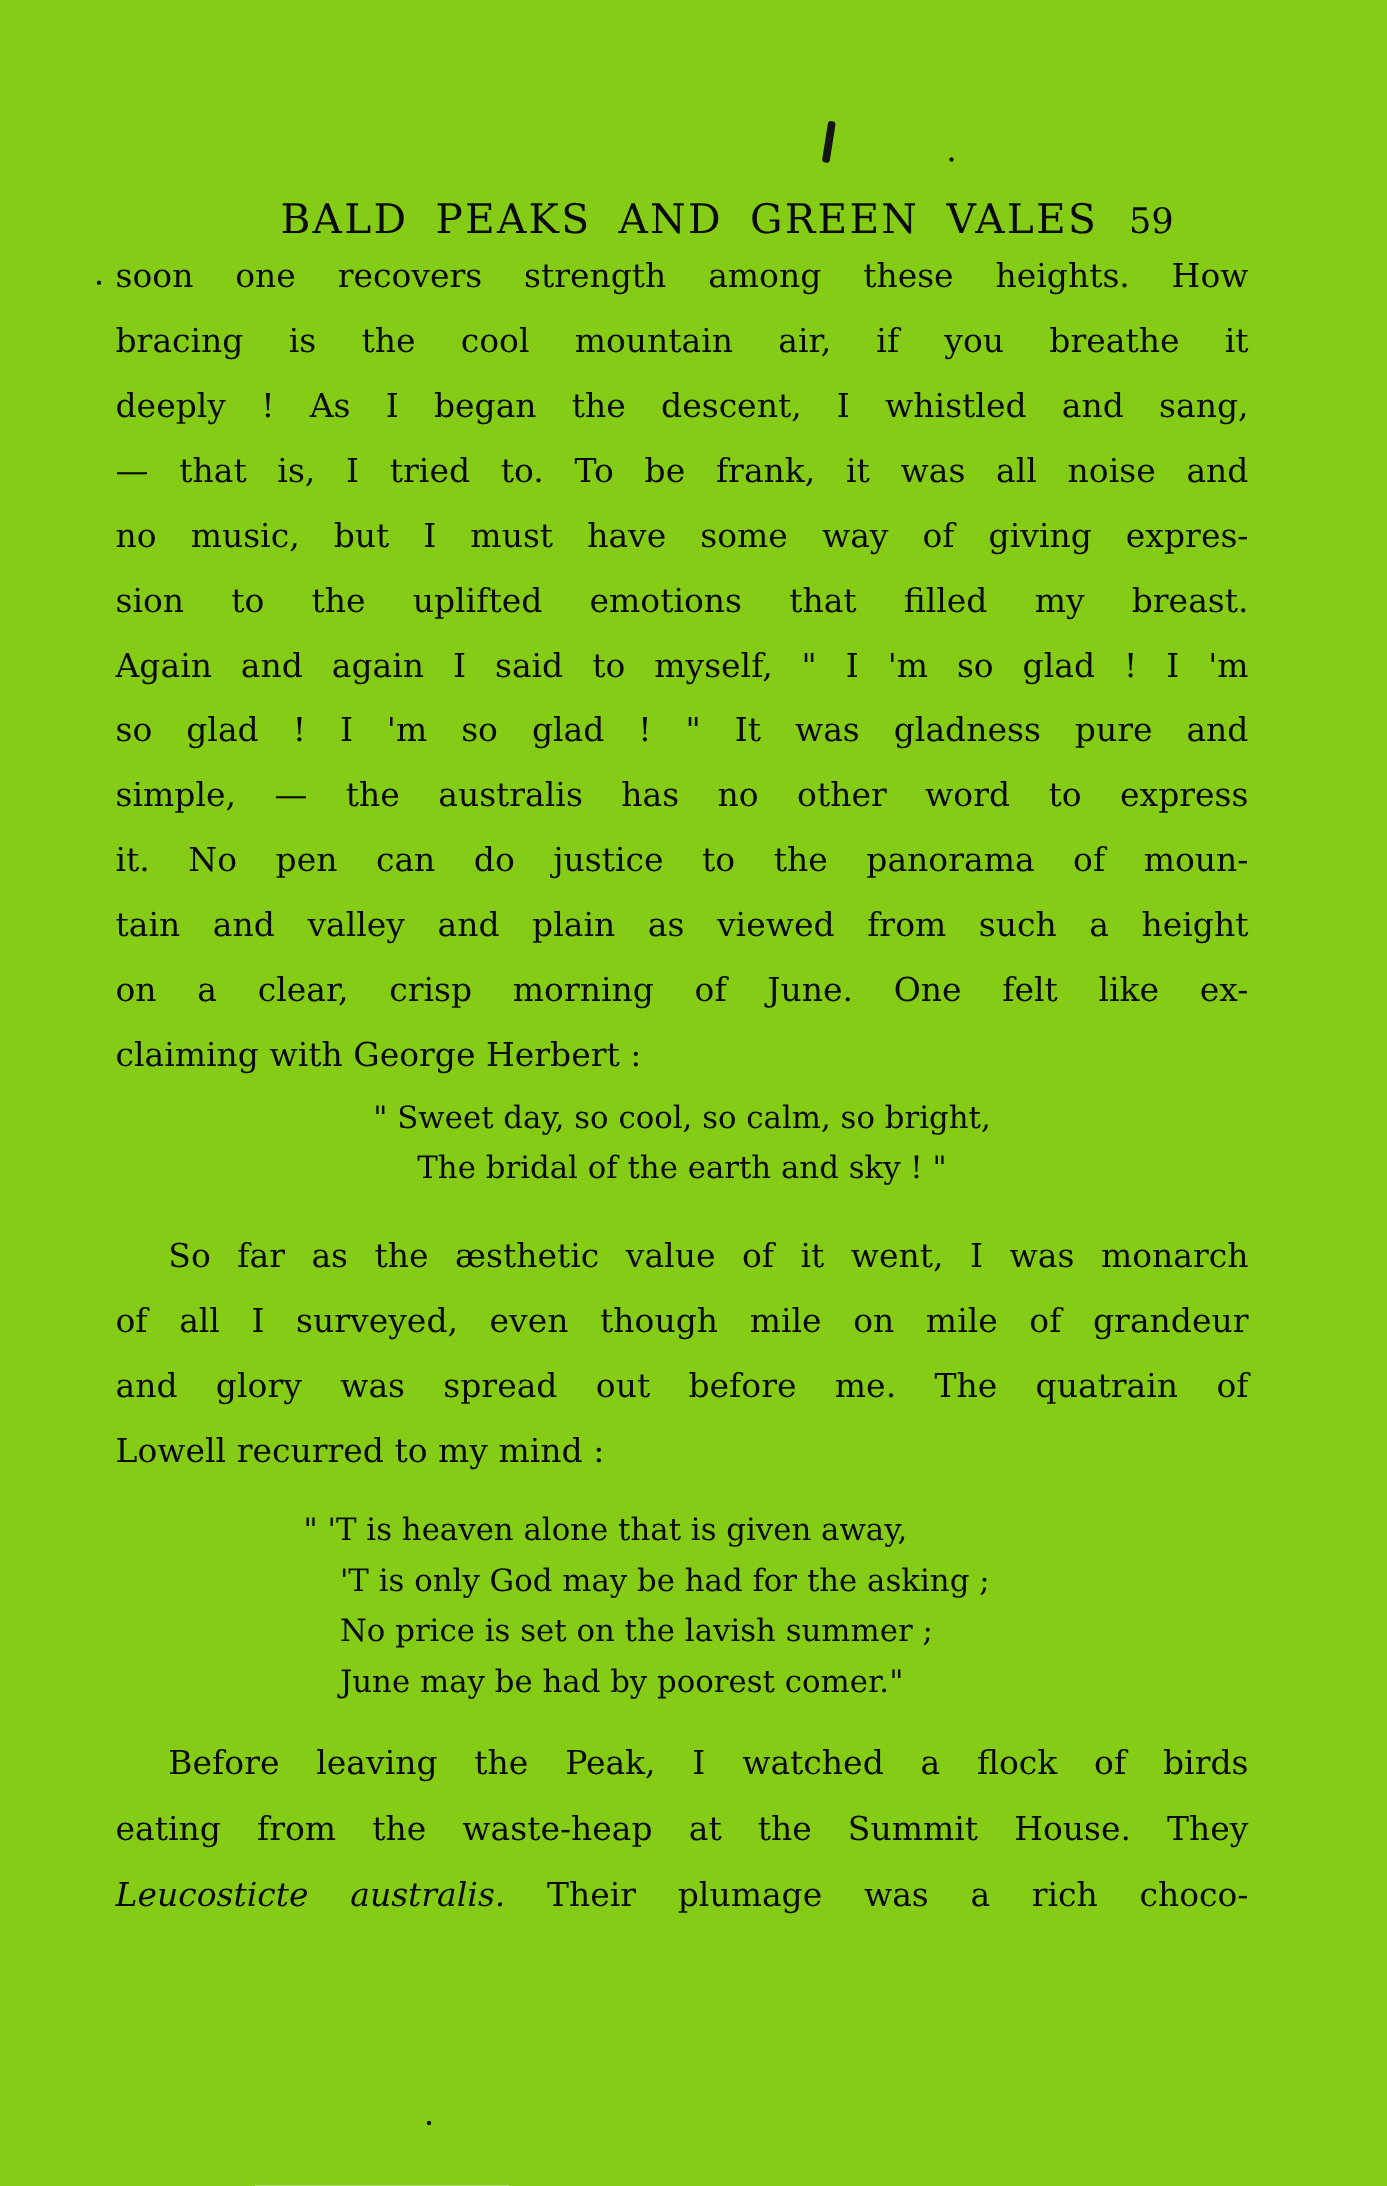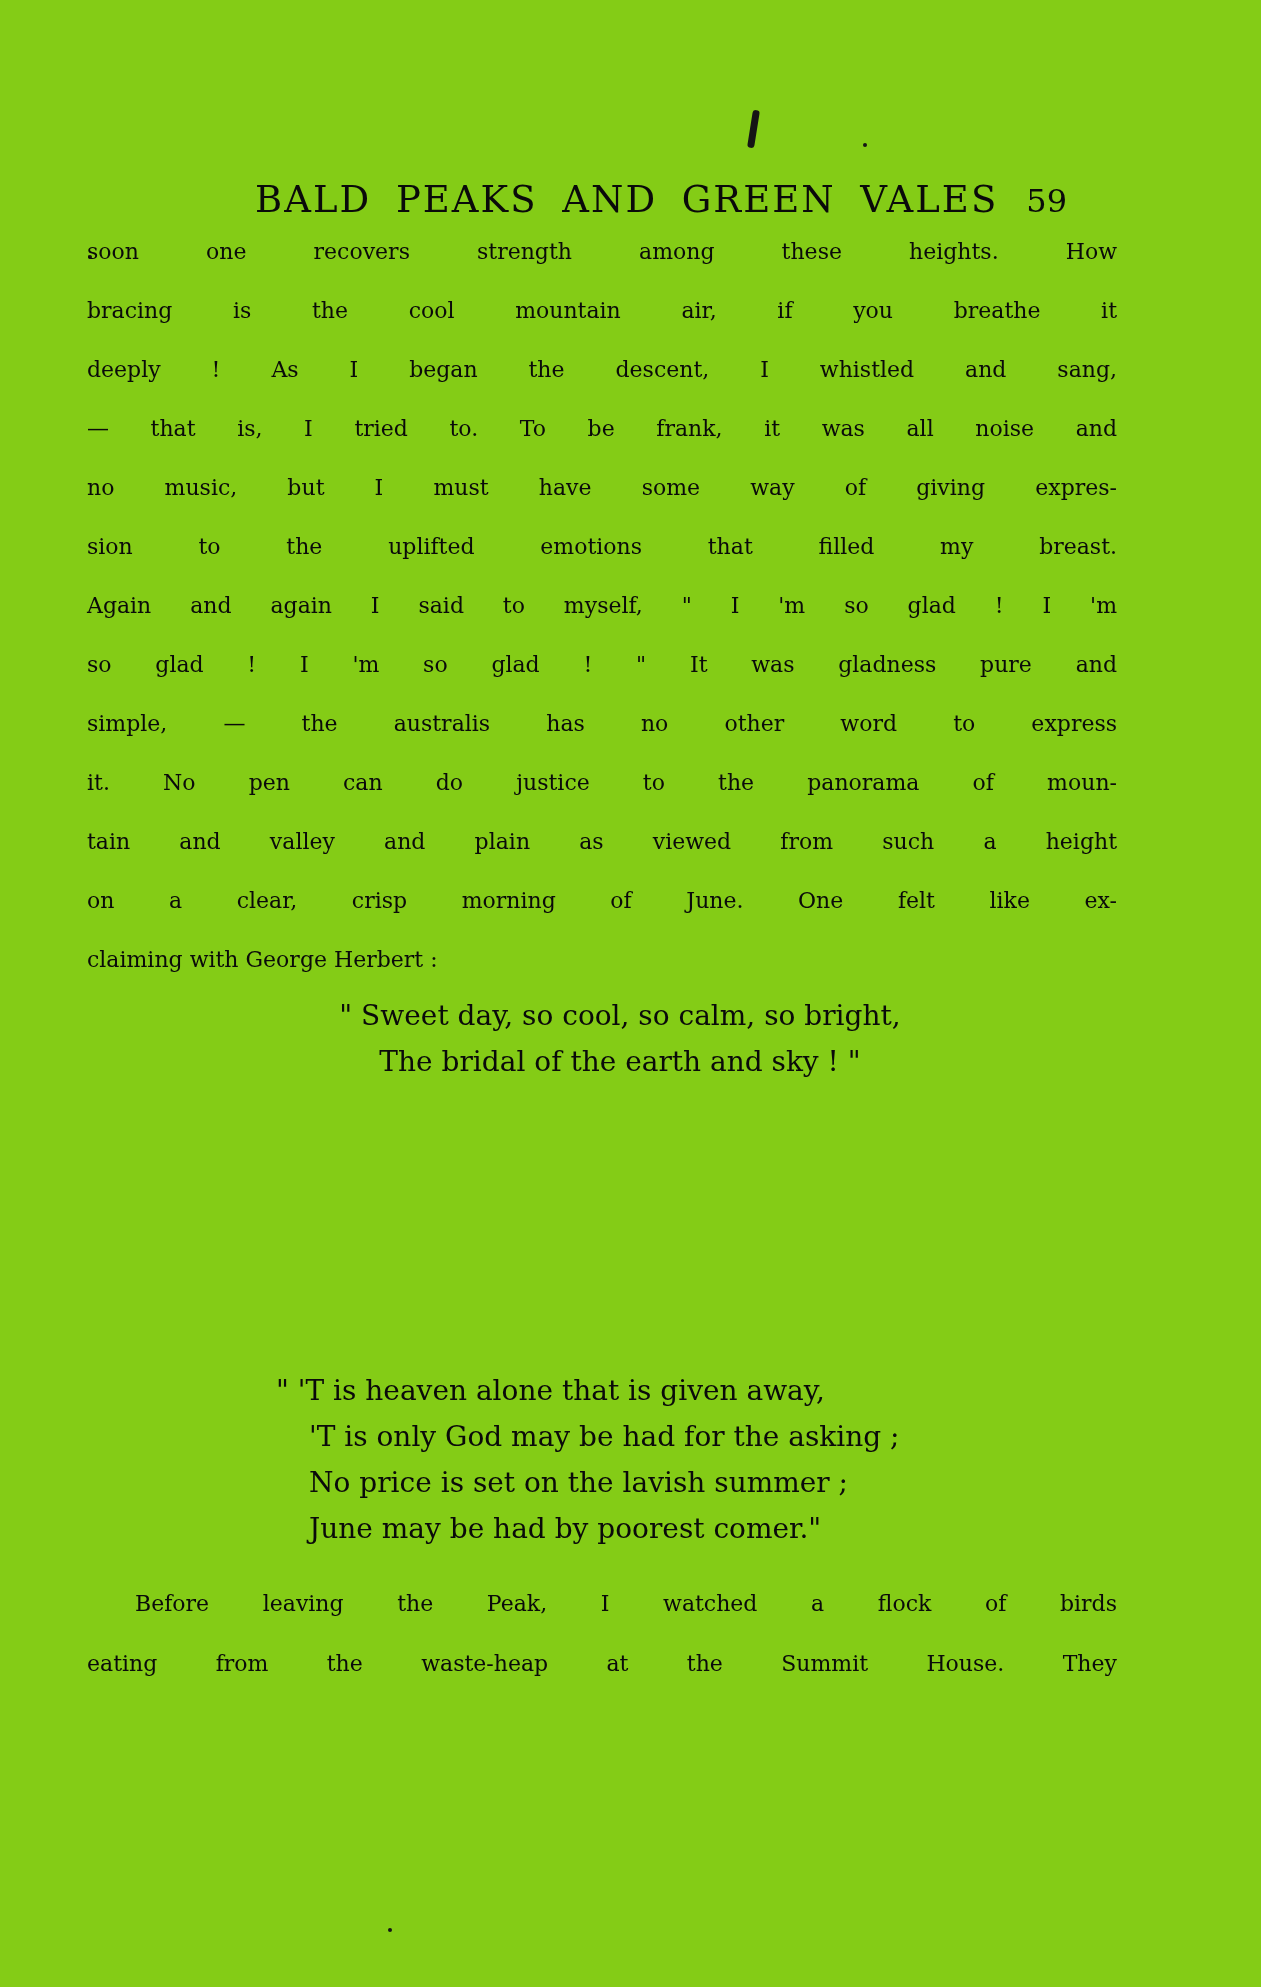--- a/index.html
+++ b/index.html
@@ -30,23 +30,23 @@
     font-size: 37px;
     letter-spacing: 2px;
     word-spacing: 11px;
     white-space: nowrap;
   }
   .running-header .pageno {
     font-size: 32px;
   }
   .textblock {
     position: absolute;
-    left: 87px;
+    left: 105px;
     width: 1030px;
-    font-size: 22px;
+    font-size: 30px;
     line-height: 59px;
   }
   .jline {
     text-align: justify;
     text-align-last: justify;
     text-justify: inter-word;
     white-space: normal;
   }
   .jline.end {
     text-align-last: left;
@@ -120,26 +120,36 @@
     <div class="jline">tain and valley and plain as viewed from such a height</div>
     <div class="jline">on a clear, crisp morning of June.  One felt like ex-</div>
     <div class="jline end">claiming with George Herbert :</div>
   </div>
 
   <div class="blockquote quote-centered" style="top:993px;">
     <div>" Sweet day, so cool, so calm, so bright,</div>
     <div>The bridal of the earth and sky ! "</div>
   </div>
 
+  <div class="textblock" style="top:1113px;">
+    <div class="jline indent">So far as the æsthetic value of it went, I was monarch</div>
+    <div class="jline">of all I surveyed, even though mile on mile of grandeur</div>
+    <div class="jline">and glory was spread out before me.  The quatrain of</div>
+    <div class="jline end">Lowell recurred to my mind :</div>
+  </div>
 
   <div class="blockquote quote-left" style="top:1368px;">
     <div class="hang">" 'T is heaven alone that is given away,</div>
     <div>'T is only God may be had for the asking ;</div>
     <div>No price is set on the lavish summer ;</div>
     <div>June may be had by poorest comer."</div>
   </div>
 
   <div class="textblock" style="top:1574px; line-height:60px;">
     <div class="jline indent">Before leaving the Peak, I watched a flock of birds</div>
     <div class="jline">eating from the waste-heap at the Summit House.  They</div>
+    <div class="jline">
+      <span class="italic">Leucosticte australis.</span>
+      <span>Their plumage was a rich choco-</span>
+    </div>
   </div>
 
 </div>
 
 </body></html>

